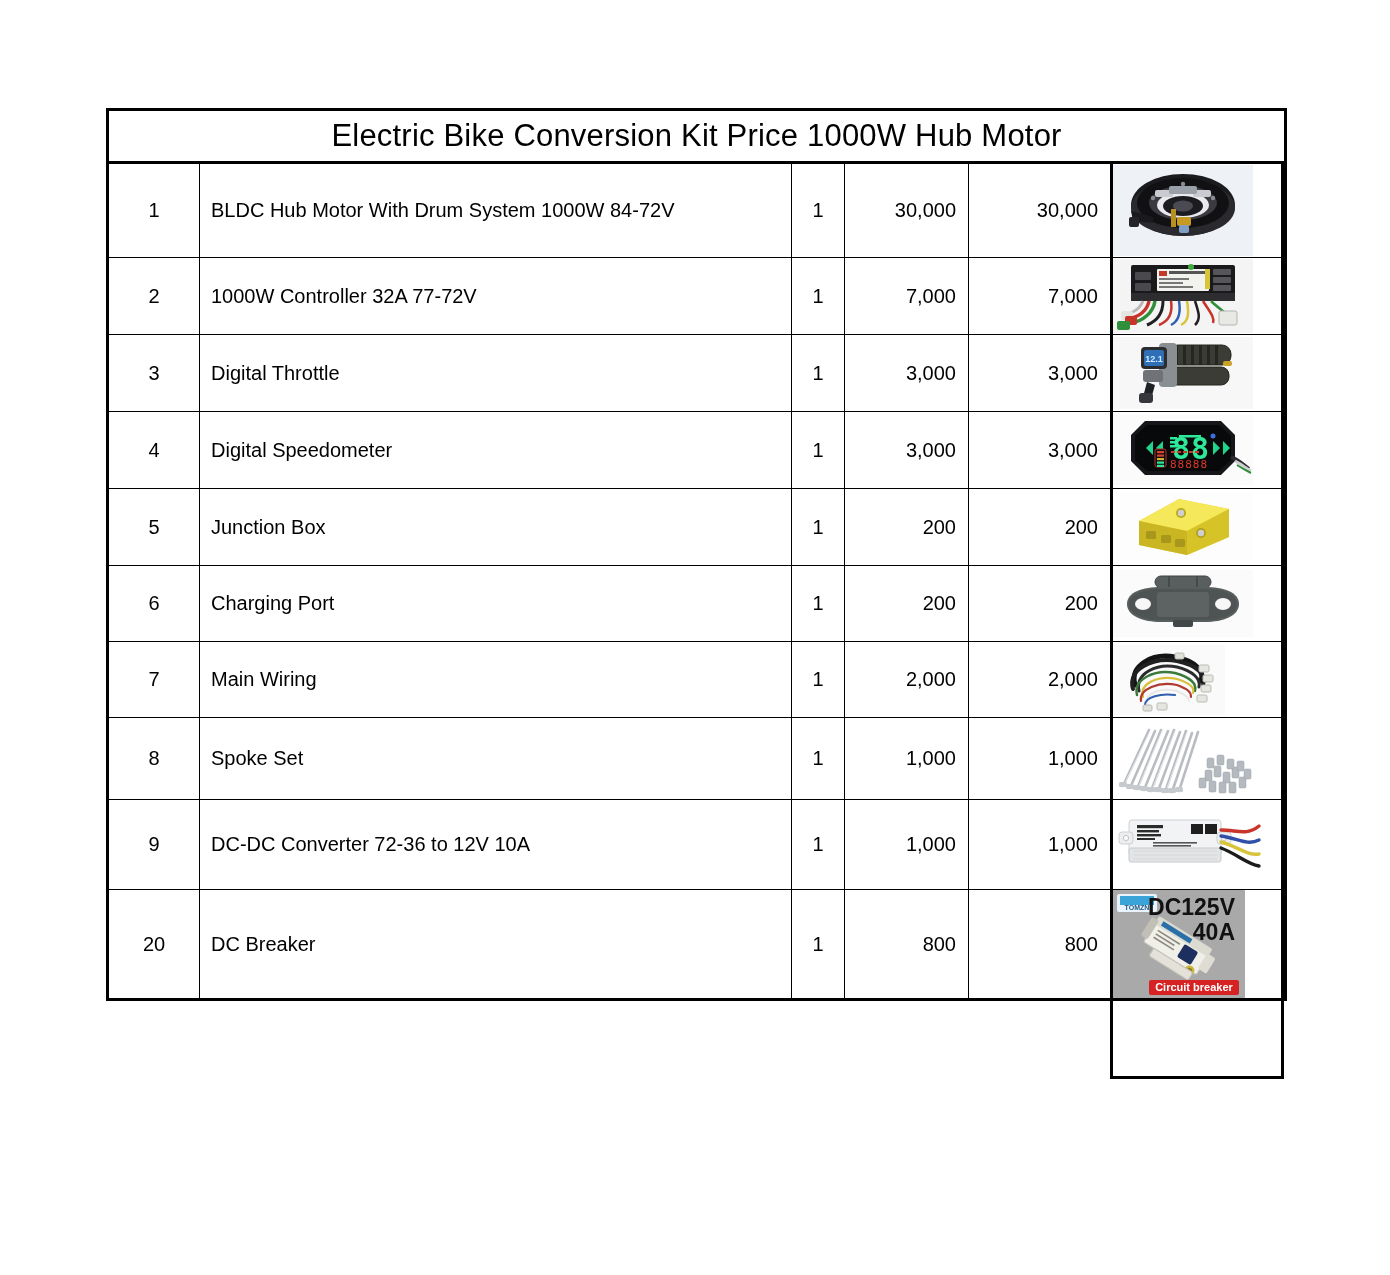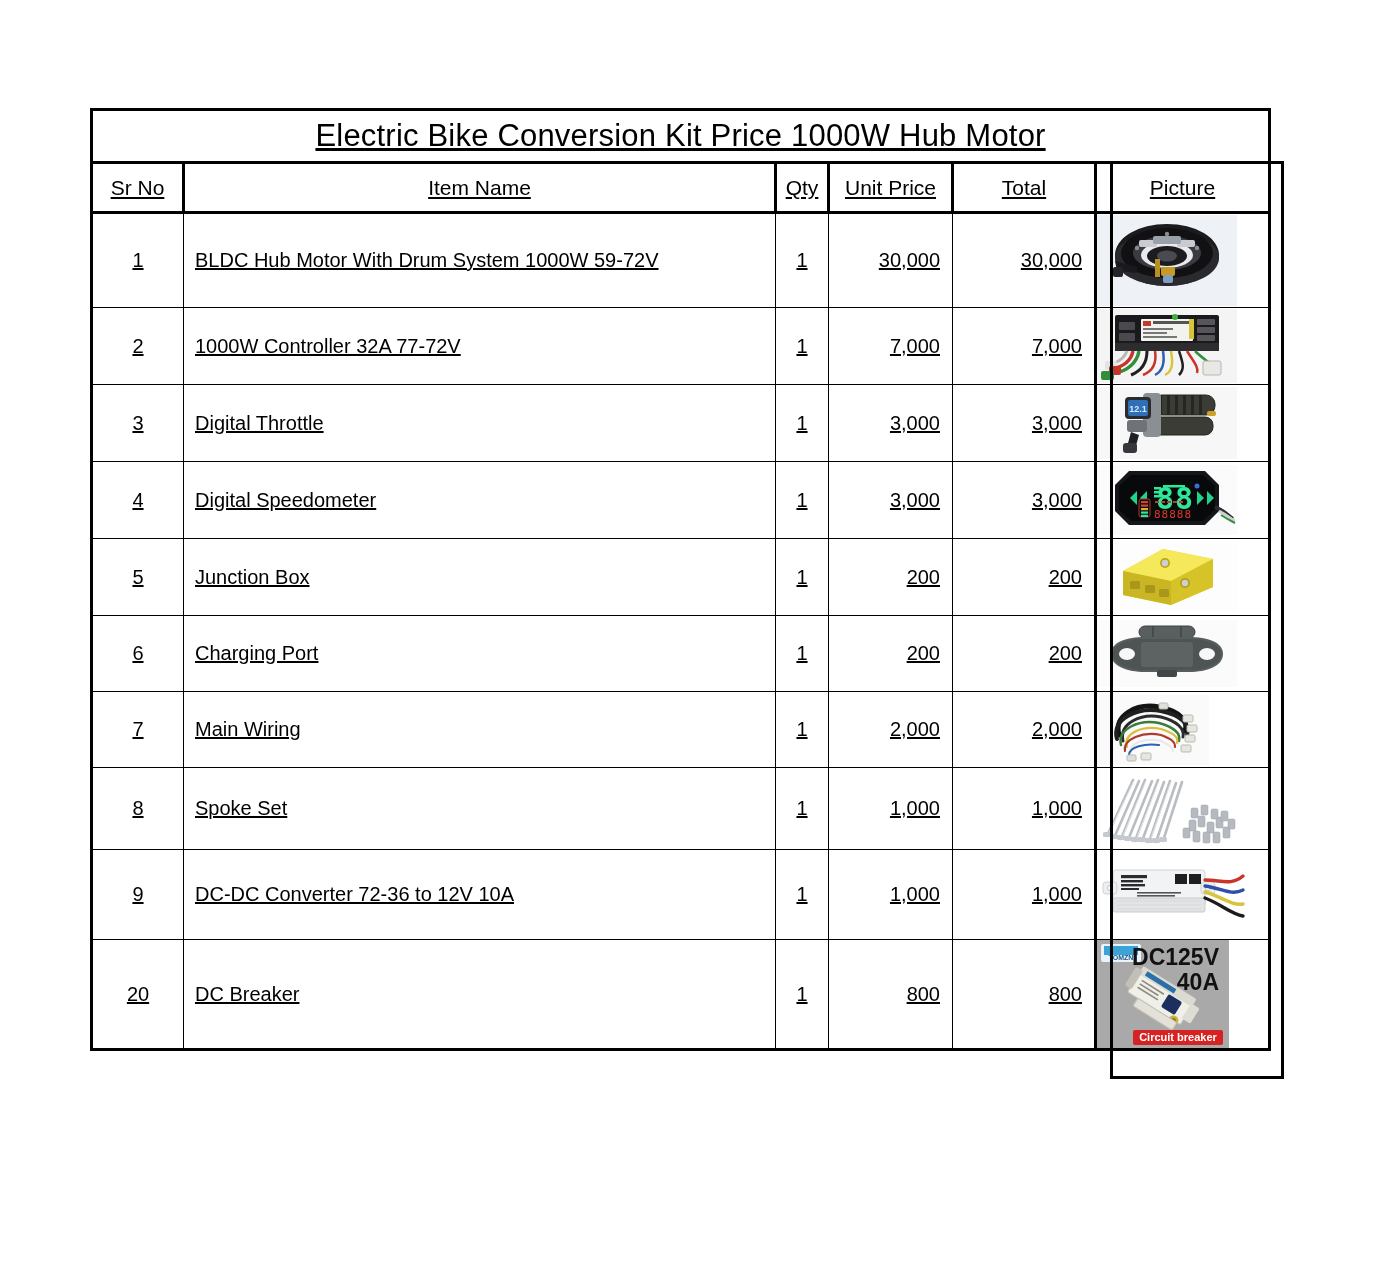--- a/index.html
+++ b/index.html
@@ -15,27 +15,26 @@
   #sheet {
     position: relative;
     width: 1390px;
     height: 1275px;
     background: #ffffff;
   }
 
   
   #invoice-table {
     position: absolute;
-    left: 90px;
+    left: 106px;
     top: 108px;
     width: 1178px;
     border-collapse: collapse;
     table-layout: fixed;
     background: #eab308;
-    text-decoration: underline;
   }
   #invoice-table td {
     border: 1px solid #000;
     padding: 0;
     vertical-align: middle;
     background: #fff;
   }
 
   
   .bt-thick { border-top: 3px solid #000 !important; }
@@ -113,32 +112,24 @@
       <col style="width:124px">
       <col style="width:143px">
       <col style="width:174px">
     </colgroup>
     <tbody>
 
       <tr>
         <td class="title-cell bt-thick bl-thick br-thick bb-thick" colspan="6">Electric Bike Conversion Kit Price 1000W Hub Motor</td>
       </tr>
 
-      <tr>
-        <td class="hdr bl-thick br-thick bb-thick">Sr No</td>
-        <td class="hdr br-thick bb-thick">Item Name</td>
-        <td class="hdr br-thick bb-thick">Qty</td>
-        <td class="hdr br-thick bb-thick">Unit Price</td>
-        <td class="hdr br-thick bb-thick">Total</td>
-        <td class="hdr br-thick bb-thick">Picture</td>
-      </tr>
 
       <tr style="height:95px;">
         <td class="c-sr bl-thick">1</td>
-        <td class="c-name">BLDC Hub Motor With Drum System 1000W 59-72V</td>
+        <td class="c-name">BLDC Hub Motor With Drum System 1000W 84-72V</td>
         <td class="c-qty">1</td>
         <td class="c-num">30,000</td>
         <td class="c-num br-thick">30,000</td>
         <td class="c-pic br-thick">
           <div class="thumb">
             <svg width="140" height="91" viewBox="0 0 140 91">
               <rect width="140" height="91" fill="#eef1f6"></rect>
               <ellipse cx="70" cy="40" rx="52" ry="31" fill="#1b1b1e"></ellipse>
               <ellipse cx="70" cy="43" rx="52" ry="28" fill="#2a2a2e"></ellipse>
               <ellipse cx="70" cy="38" rx="46" ry="25" fill="#111114"></ellipse>

